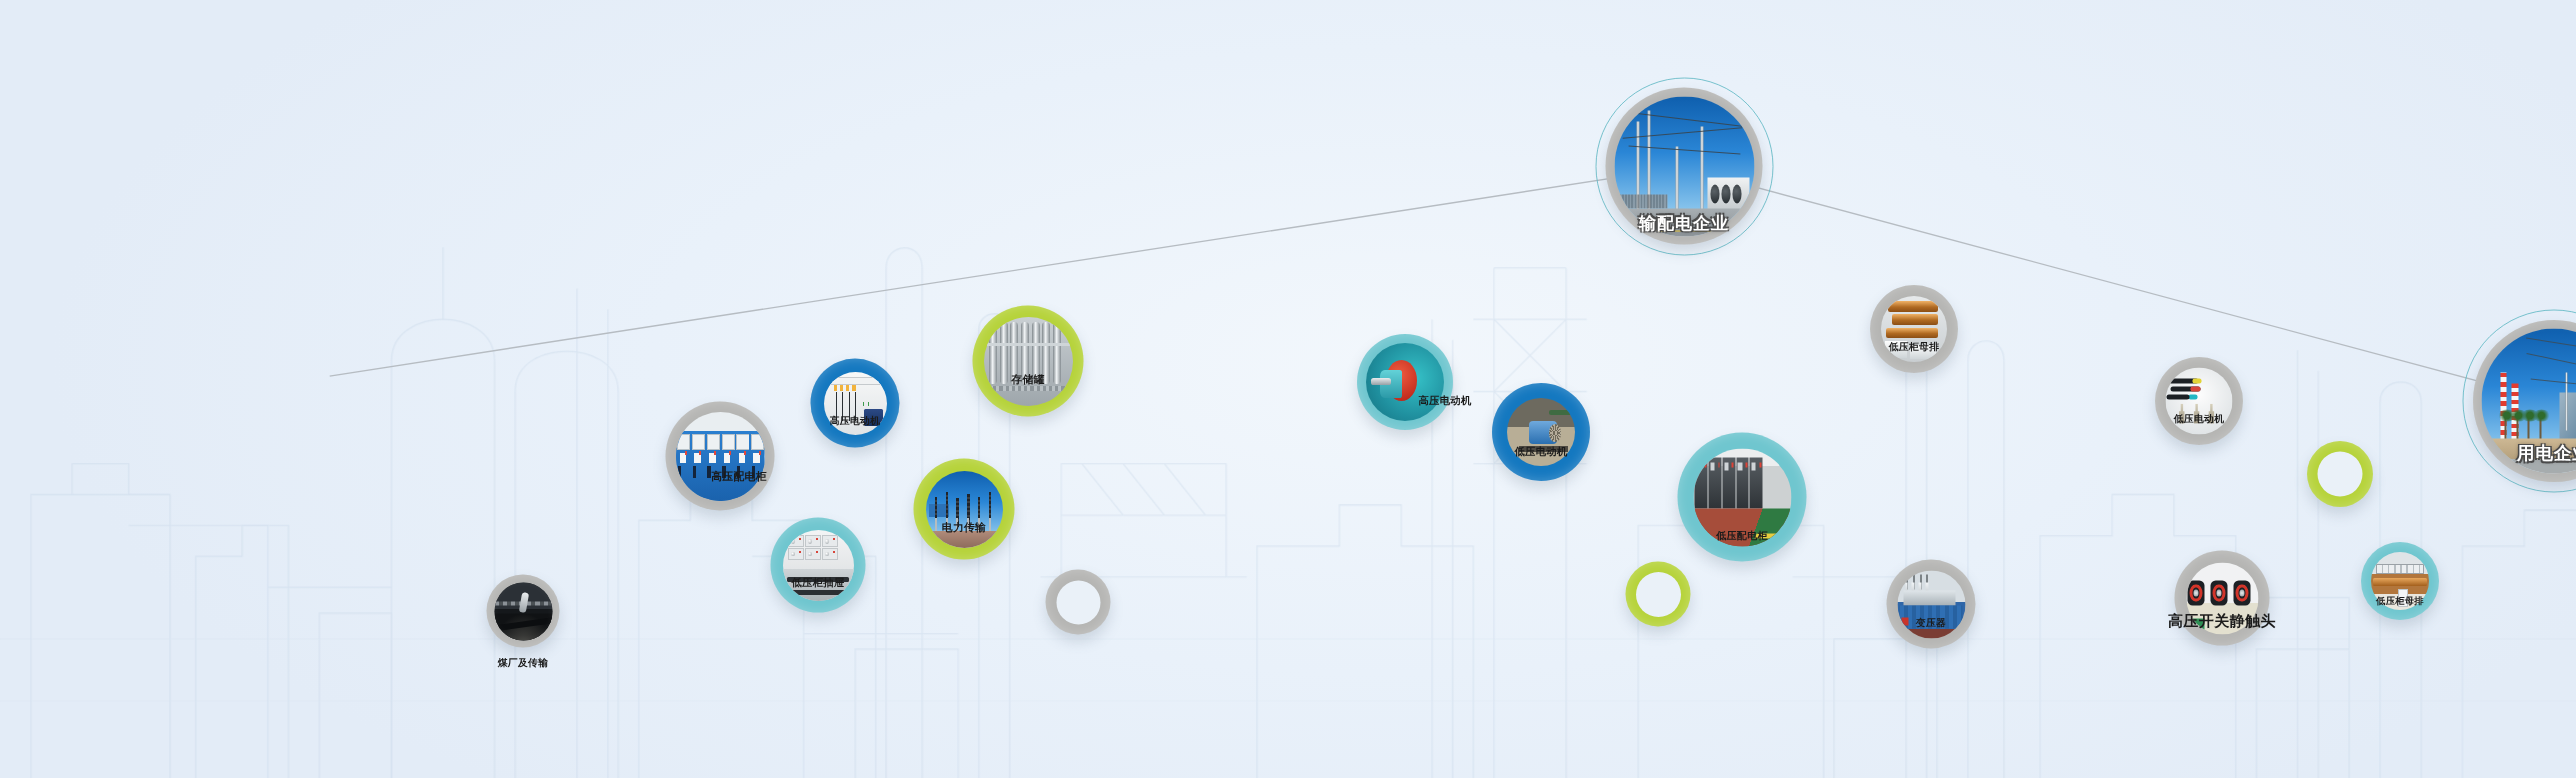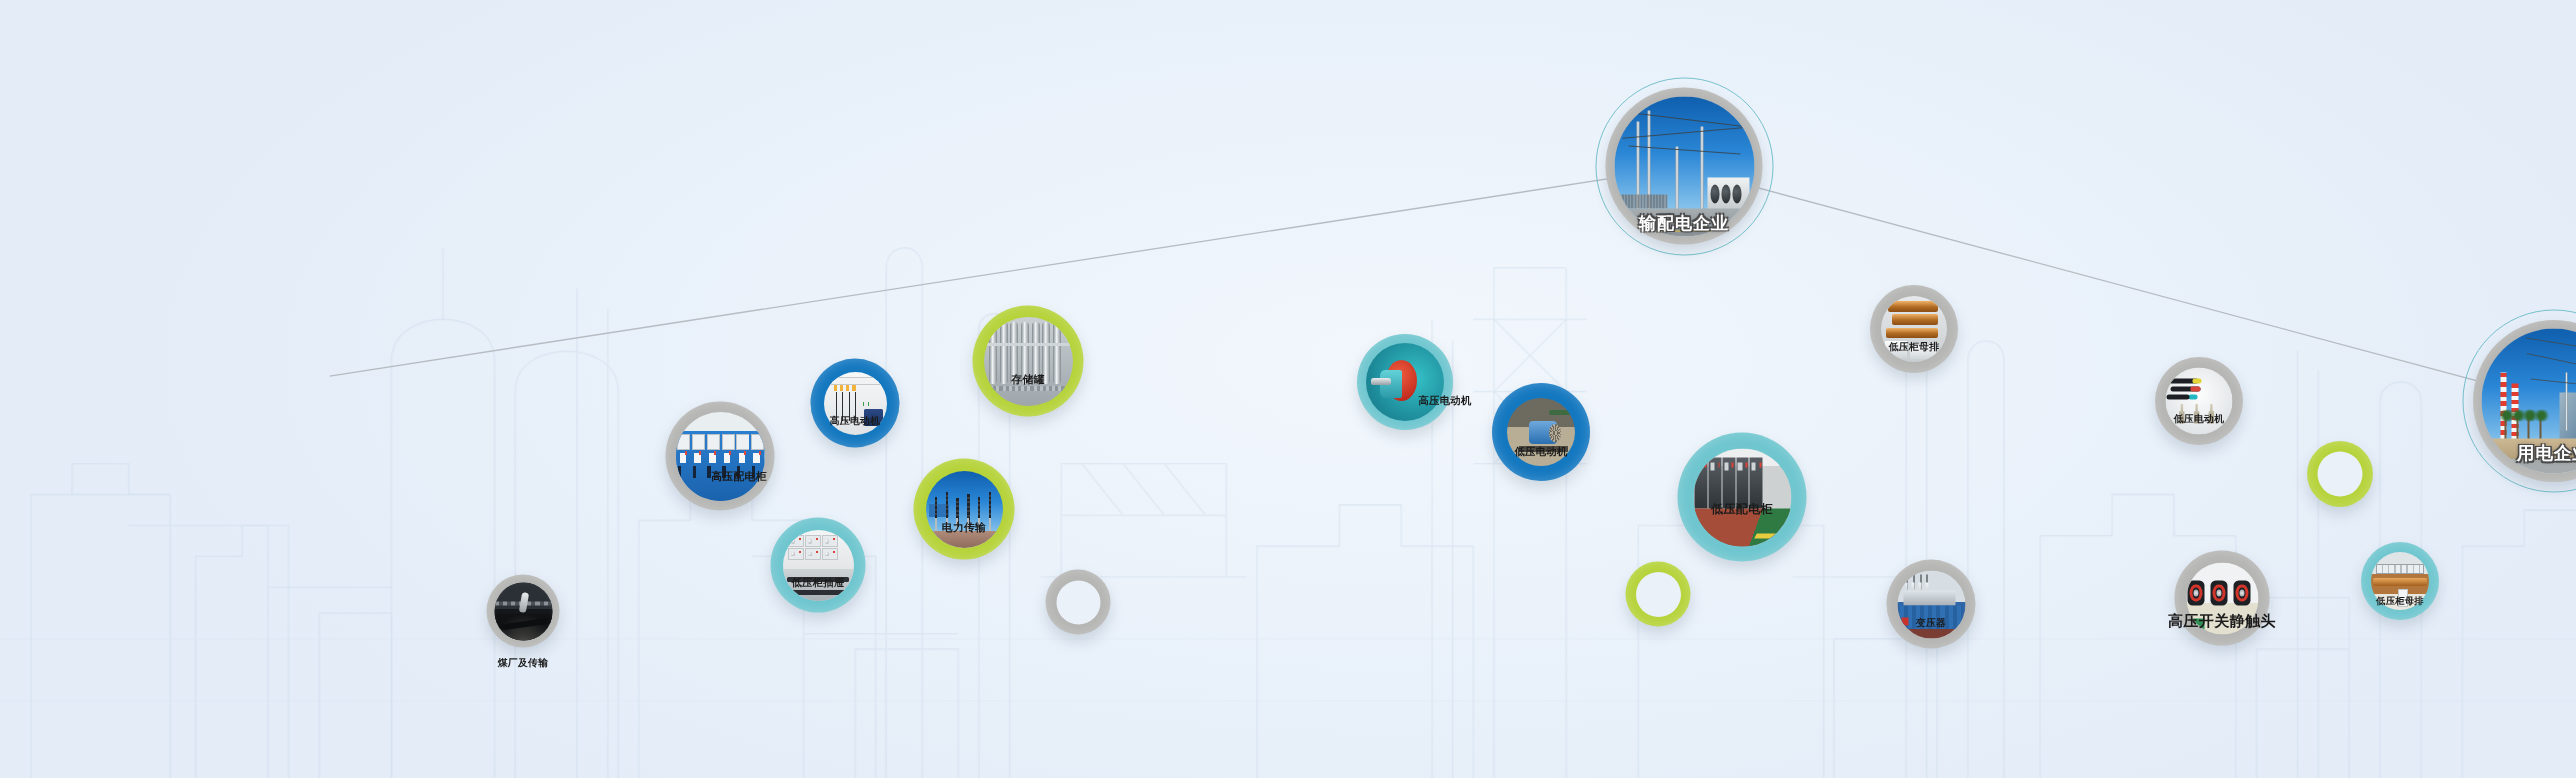--- a/index.html
+++ b/index.html
@@ -564,21 +564,21 @@
             </div>
           <div class="col" style="left:58%">
               <i></i>
               <b></b>
             </div>
           <div class="floor"></div>
             <div class="yel"></div>
         </div>
       </div>
     </div>
-    <div class="label" style="top:68px;font-size:12px;">低压配电柜</div>
+    <div class="label" style="top:96px;font-size:10px;">低压配电柜</div>
   </div>
 
   <div class="node" style="left:1914px;top:329px;">
     <div class="ring" style="width:88px;height:88px;background:#b5b5b3;">
       <div class="photo" style="width:66px;height:66px;">
         <div class="scene busbar">
           <div class="cu" style="left:10%;top:8%;width:76%;height:16%"></div>
           <div class="cu" style="left:16%;top:28%;width:70%;height:16%"></div>
           <div class="cu" style="left:8%;top:48%;width:78%;height:16%"></div>
           <div class="wh" style="left:6%;bottom:6%;width:34%;height:26%"></div>

